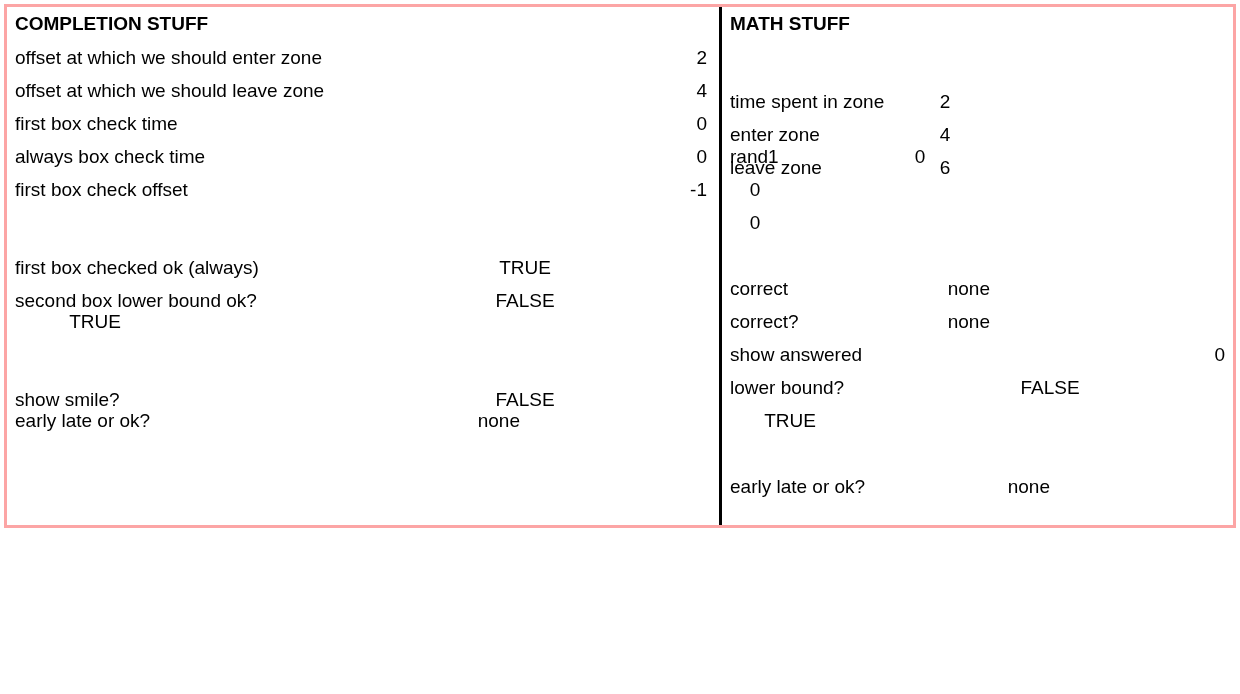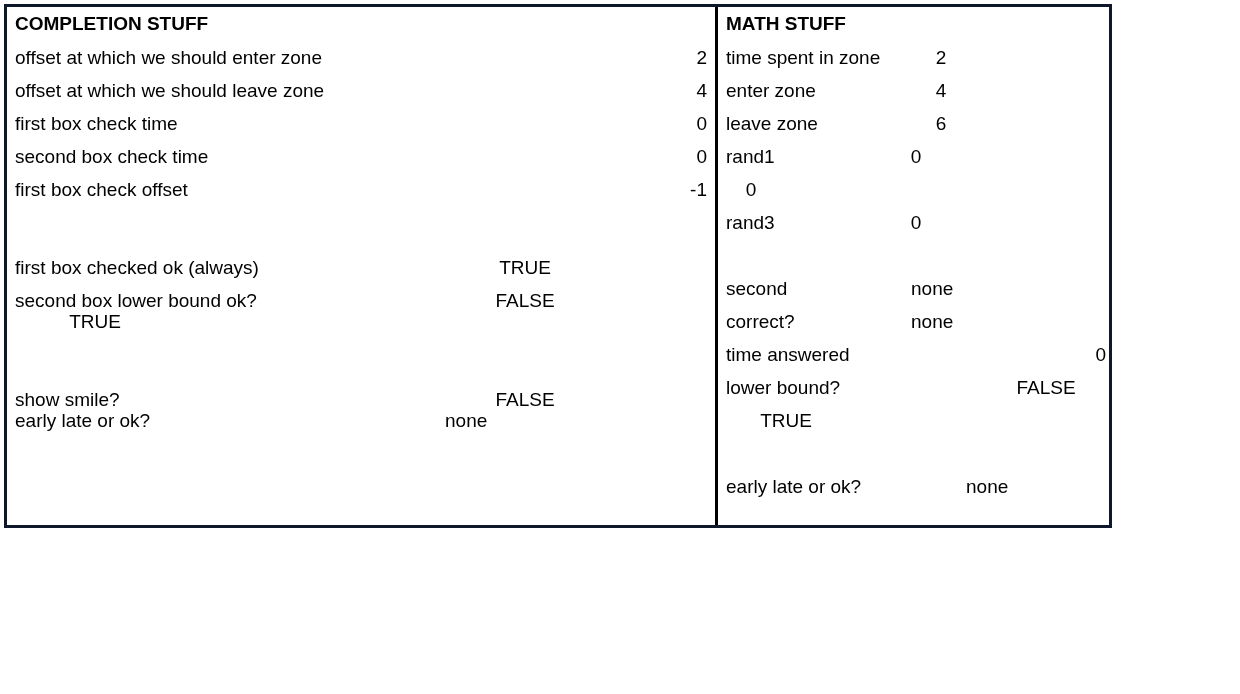--- a/index.html
+++ b/index.html
@@ -5,22 +5,22 @@
     * { box-sizing: border-box; }
     body {
       margin: 0;
       padding: 4px;
       font-family: Arial, Helvetica, sans-serif;
       font-size: 19px;
       color: #000;
       background: #fff;
     }
     .container {
-      width: 1108px;
-      border: 3px solid #0f172a;
+      width: 1232px;
+      border: 3px solid #fca5a5;
       display: flex;
       background: #fff;
     }
     .col {
       padding: 6px 8px 22px 8px;
     }
     .col-left {
       width: 715px;
       border-right: 3px solid #000;
     }
@@ -32,33 +32,33 @@
       margin-bottom: 6px;
     }
     .row {
       display: flex;
       align-items: baseline;
       height: 33px;
       line-height: 33px;
     }
     .label { white-space: nowrap; }
     .val { text-align: right; }
-    .val-left { text-align: left; }
+    .val-left { text-align: right; }
     .spacer { height: 33px; }
 
     
     .l-label-a { width: 430px; }
     .l-val-a   { width: 262px; }
     .l-label-b { width: 430px; margin-top: 12px; }
     .l-val-b   { width: 160px; text-align: center; }
     .l-label-c { width: 430px; }
     .l-val-c   { width: 75px; }
 
     
-    .r-label-a { width: 190px; }
+    .r-label-a { width: 190px; margin-top: 44px; }
     .r-val-a   { width: 50px; text-align: center; }
     .r-label-b { width: 165px; }
     .r-val-b   { width: 50px; text-align: center; }
     .r-label-c { width: 185px; }
     .r-val-c   { width: 75px; }
     .r-label-d { width: 190px; }
     .r-val-d   { flex: 1; text-align: right; }
     .r-label-e { width: 260px; }
     .r-val-e   { width: 120px; text-align: center; }
     .r-label-f { width: 240px; }
@@ -78,21 +78,21 @@
     </div>
     <div class="row">
       <span class="label l-label-a">offset at which we should leave zone</span>
       <span class="val l-val-a">4</span>
     </div>
     <div class="row">
       <span class="label l-label-a">first box check time</span>
       <span class="val l-val-a">0</span>
     </div>
     <div class="row">
-      <span class="label l-label-a">second box check time</span>
+      <span class="label l-label-a">always box check time</span>
       <span class="val l-val-a">0</span>
     </div>
     <div class="row">
       <span class="label l-label-a">first box check offset</span>
       <span class="val l-val-a">-1</span>
     </div>
 
     <div class="spacer"></div>
 
     <div class="row">
@@ -136,37 +136,36 @@
     </div>
 
     <div class="row">
       <span class="label r-label-b">rand1</span>
       <span class="val r-val-b">0</span>
     </div>
     <div class="row">
       <span class="val r-val-b">0</span>
     </div>
     <div class="row">
-      <span class="label r-label-b">rand3</span>
       <span class="val r-val-b">0</span>
     </div>
 
     <div class="spacer"></div>
 
     <div class="row">
-      <span class="label r-label-c">second</span>
+      <span class="label r-label-c">correct</span>
       <span class="val-left r-val-c">none</span>
     </div>
     <div class="row">
       <span class="label r-label-c">correct?</span>
       <span class="val-left r-val-c">none</span>
     </div>
 
     <div class="row">
-      <span class="label r-label-d">time answered</span>
+      <span class="label r-label-d">show answered</span>
       <span class="val r-val-d">0</span>
     </div>
 
     <div class="row">
       <span class="label r-label-e">lower bound?</span>
       <span class="val r-val-e">FALSE</span>
     </div>
     <div class="row">
       <span class="val r-val-e">TRUE</span>
     </div>

